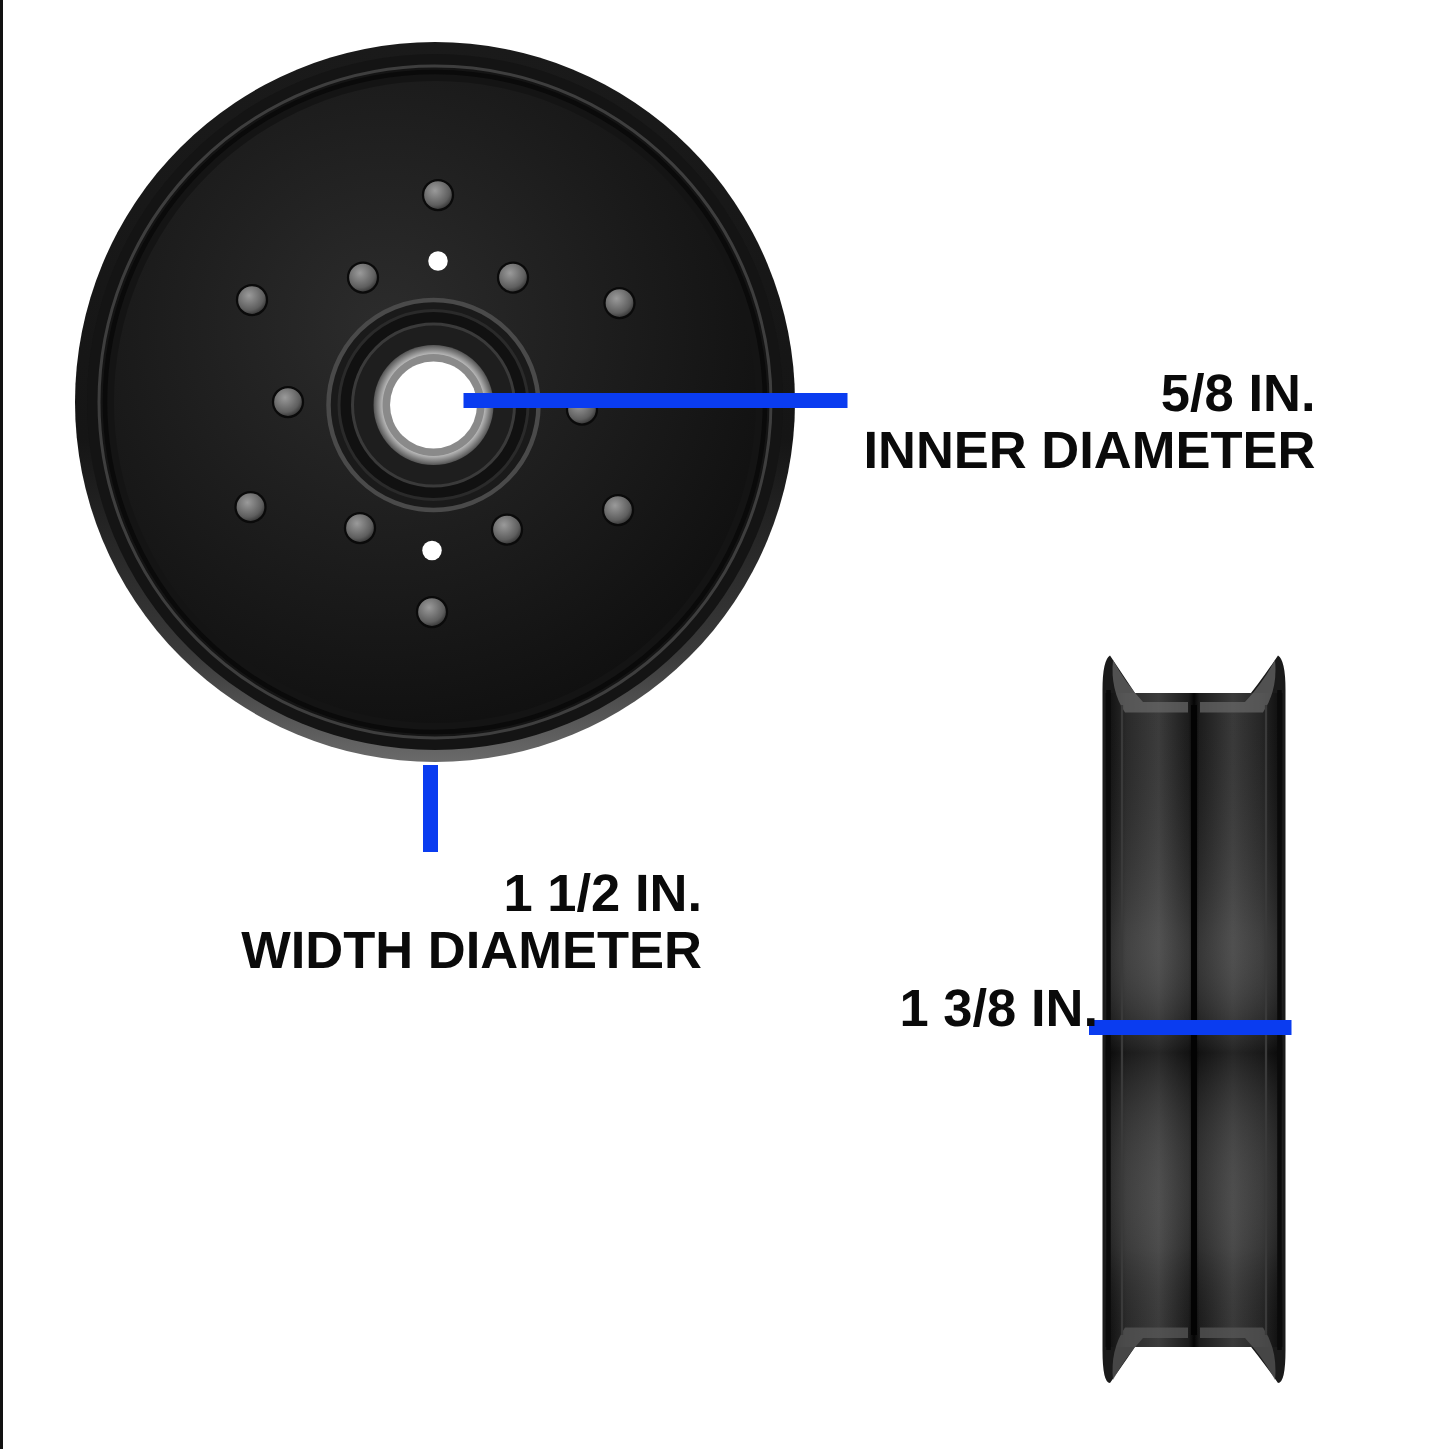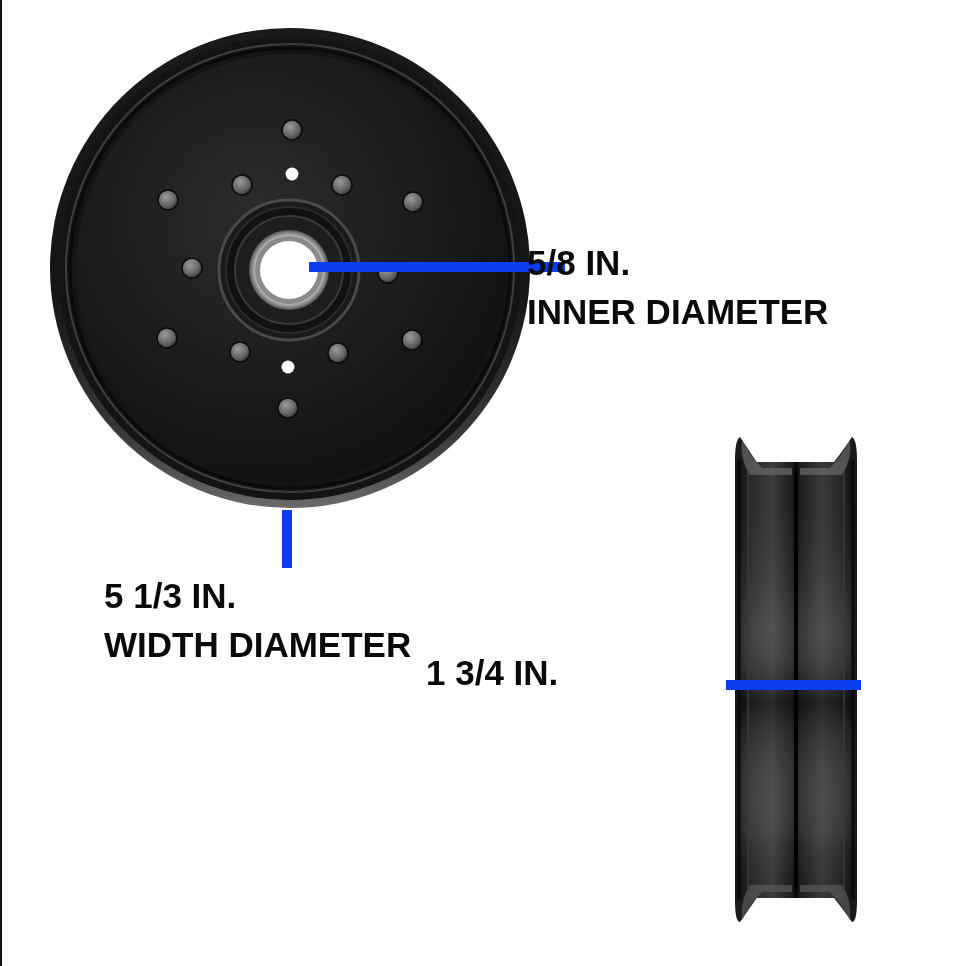--- a/index.html
+++ b/index.html
@@ -23,30 +23,30 @@
     .stage {
       position: absolute;
       left: 0; top: 0;
       width: 970px; height: 966px;
     }
     .label {
       position: absolute;
       font-family: "Liberation Sans", sans-serif;
       font-weight: bold;
       color: #0a0a0a;
-      text-align: left;
+      text-align: right;
       line-height: 1;
       white-space: nowrap;
       letter-spacing: 0px;
     }
     .label .l1, .label .l2 {
       display: block;
       font-size: 35px;
     }
-    .label .l2 { margin-top: 14px; }
+    .label .l2 { margin-top: 3px; }
 
     #label-inner { left: 527px; top: 245px; width: 350px; }
     #label-outer { left: 104px; top: 578px; width: 364px; }
     #label-width { left: 426px; top: 655px; width: 306px; }
   </style>
 </head>
 <body>
 
 <div class="left-border"></div>
 
@@ -165,19 +165,19 @@
   <rect x="282" y="510" width="10" height="58" fill="#0a3cf0"></rect>
   <rect x="726" y="680" width="135" height="10" fill="#0a3cf0"></rect>
 </svg>
 
 <div class="label" id="label-inner">
   <span class="l1">5/8 IN.</span>
   <span class="l2">INNER DIAMETER</span>
 </div>
 
 <div class="label" id="label-outer">
-  <span class="l1">5 1/3 IN.</span>
+  <span class="l1">1 1/2 IN.</span>
   <span class="l2">WIDTH DIAMETER</span>
 </div>
 
 <div class="label" id="label-width">
-  <span class="l1">1 3/4 IN.</span>
+  <span class="l1">1 3/8 IN.</span>
 </div>
 
 </body></html>

